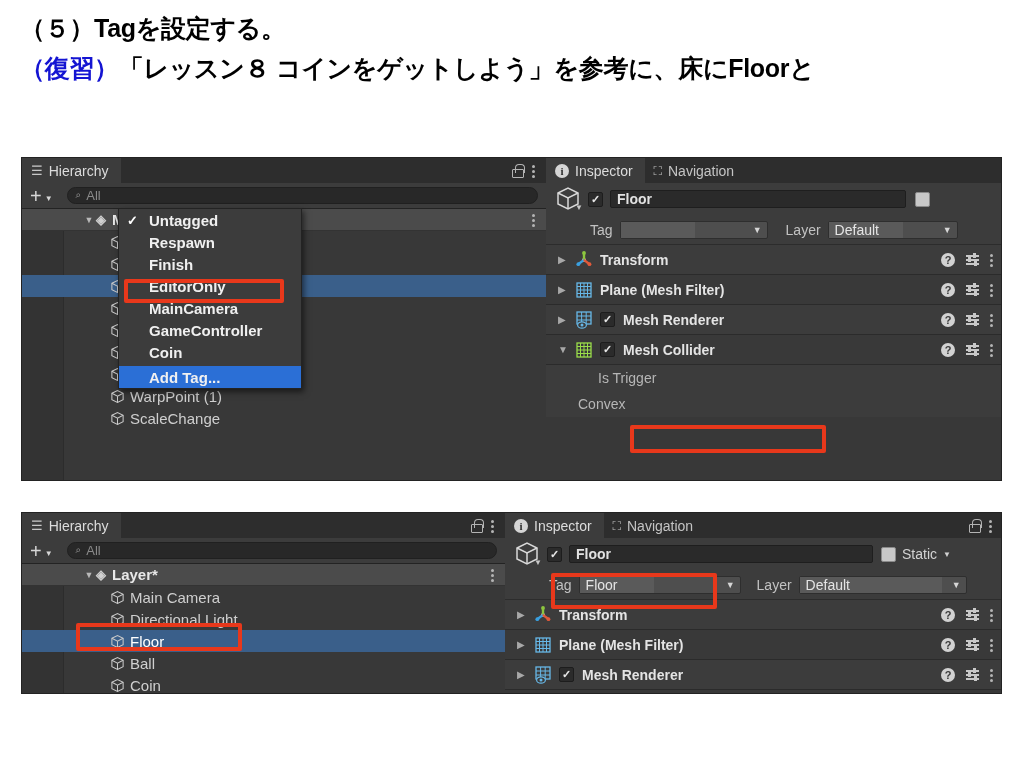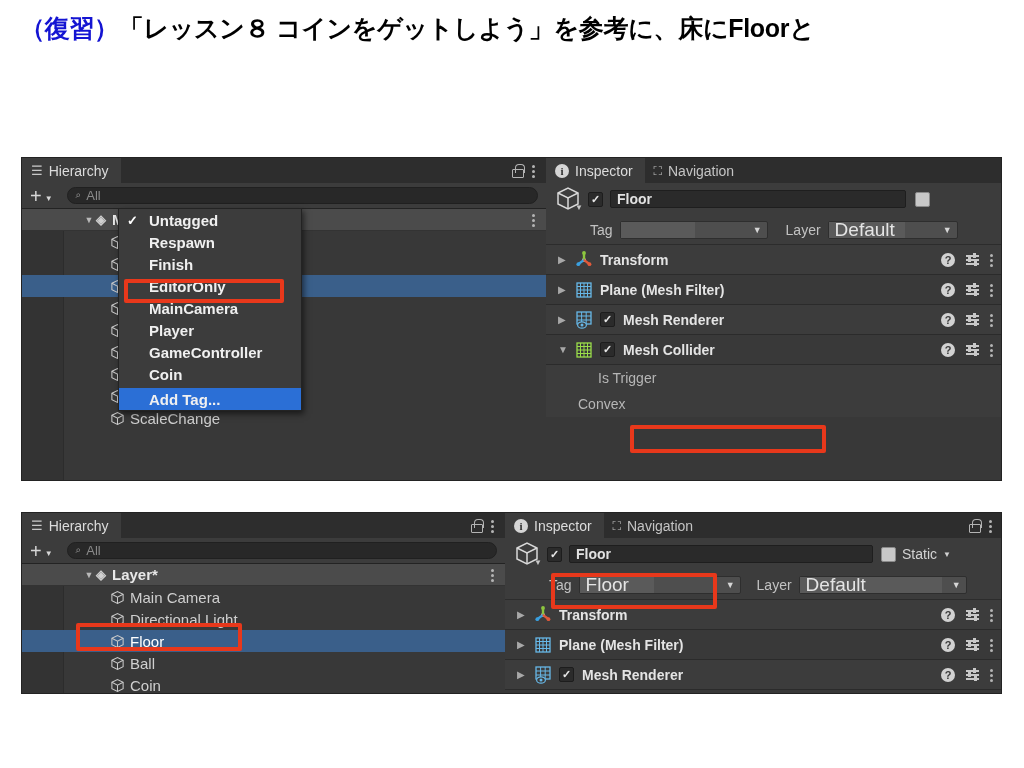--- a/index.html
+++ b/index.html
@@ -185,21 +185,21 @@
     padding-left: 44px;
     border-bottom: 1px solid #2c2c2c;
   }
   .lbl { color: #c2c2c2; font-size: 14px; }
   .dropdown {
     height: 18px; background: #4e4e4e; border: 1px solid #2e2e2e; border-radius: 2px;
     display: flex; align-items: center; justify-content: space-between;
     padding: 0 5px 0 0; margin-left: 7px;
   }
   .dropdown .dval {
-    background: #5a5a5a; color: #e4e4e4; font-size: 19px;
+    background: #5a5a5a; color: #e4e4e4; font-size: 14px;
     padding: 0 10px 0 6px; height: 100%;
     display: flex; align-items: center; min-width: 74px;
   }
   .dropdown .dcaret { color: #d6d6d6; font-size: 9px; padding-left: 10px; }
 
   
   .comp-row {
     position: relative; height: 30px;
     display: flex; align-items: center;
     background: #3c3c3c;
@@ -262,20 +262,21 @@
     border: 4px solid #e8381b;
     border-radius: 2px;
     z-index: 60;
     pointer-events: none;
   }
 </style>
 </head>
 <body>
 
 <div class="heading">
+  <div>（５）Tagを設定する。</div>
   <div>
     <span class="blue">（復習）</span><span>「レッスン８ コインをゲットしよう」を参考に、床にFloorと</span>
   </div>
 </div>
 
 <div class="unity-panel" id="panel-top">
 
   <div class="col-hierarchy">
     <div class="tabbar">
       <div class="tab active">
@@ -601,24 +602,20 @@
         <div class="tag-item">
           <span class="tick"></span>
           <span>EditorOnly</span>
         </div>
         <div class="tag-item">
           <span class="tick"></span>
           <span>MainCamera</span>
         </div>
         <div class="tag-item">
           <span class="tick"></span>
-          <span>Player</span>
-        </div>
-        <div class="tag-item">
-          <span class="tick"></span>
           <span>GameController</span>
         </div>
         <div class="tag-item">
           <span class="tick"></span>
           <span>Coin</span>
         </div>
       </div>
     <div class="tag-sep"></div>
     <div class="tag-item sel">
       <span class="tick"></span>

